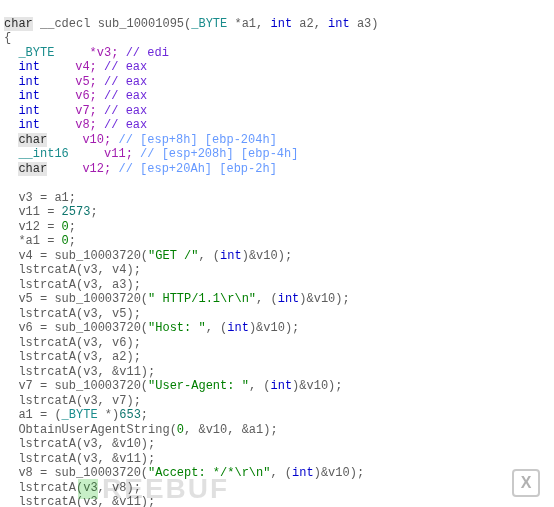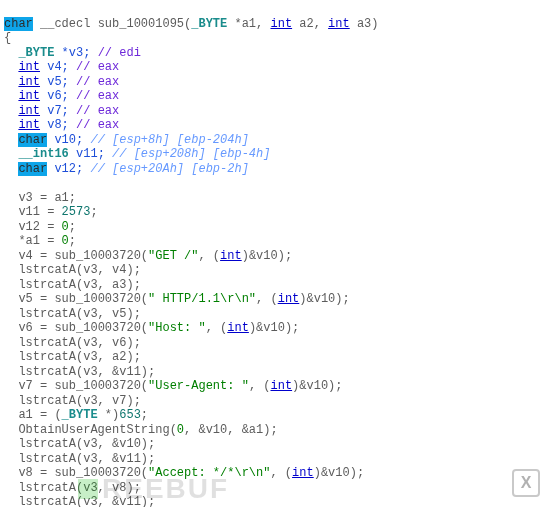--- a/index.html
+++ b/index.html
@@ -11,29 +11,29 @@
     font-family: Consolas, "Courier New", monospace;
     font-size: 12px;
     line-height: 14.5px;
     overflow: hidden;
     position: relative;
   }
   .code {
     white-space: pre;
     padding: 2px 4px;
   }
-  .kw-char  { background: #0ea5e9; color: #2b2b2b; }
-  .kw-blue  { color: #0000cc; text-decoration: underline; }
-  .kw-teal  { color: #1a8c8c; font-weight: bold; }
+  .kw-char  { background: #e5e5e5; color: #2b2b2b; }
+  .kw-blue  { color: #0000cc; }
+  .kw-teal  { color: #1a8c8c; }
   .ident    { color: #5c5c5c; }
-  .var-auto { color: #1d4ed8; }
+  .var-auto { color: #a21caf; margin-left: 28px; }
   .num-navy { color: #0f766e; }
   .num-green{ color: #007f00; }
   .str      { color: #007f00; }
-  .comment  { color: #6699ff; font-style: italic; }
+  .comment  { color: #6699ff; }
   .func     { color: #5c5c5c; margin-top: 12px; }
   .paren    { color: #5c5c5c; }
   .op       { color: #5c5c5c; }
   .regcom   { color: #6d28d9; }
   .watermark {
     position: absolute;
     left: 50px;
     bottom: 8px;
     font-family: Arial, sans-serif;
     font-size: 28px;

